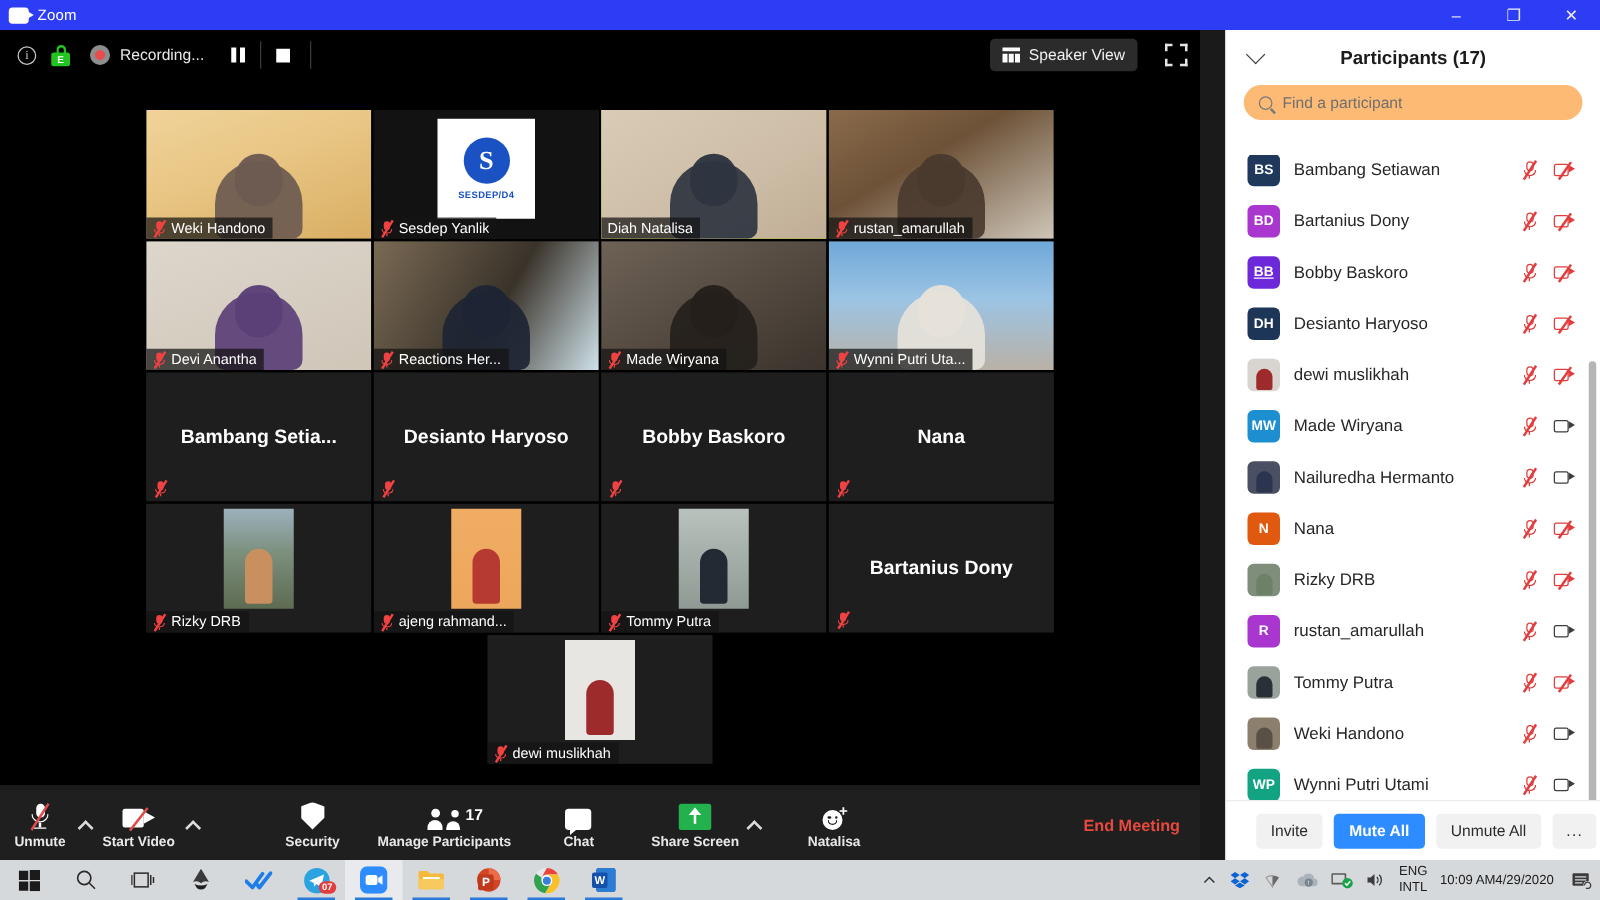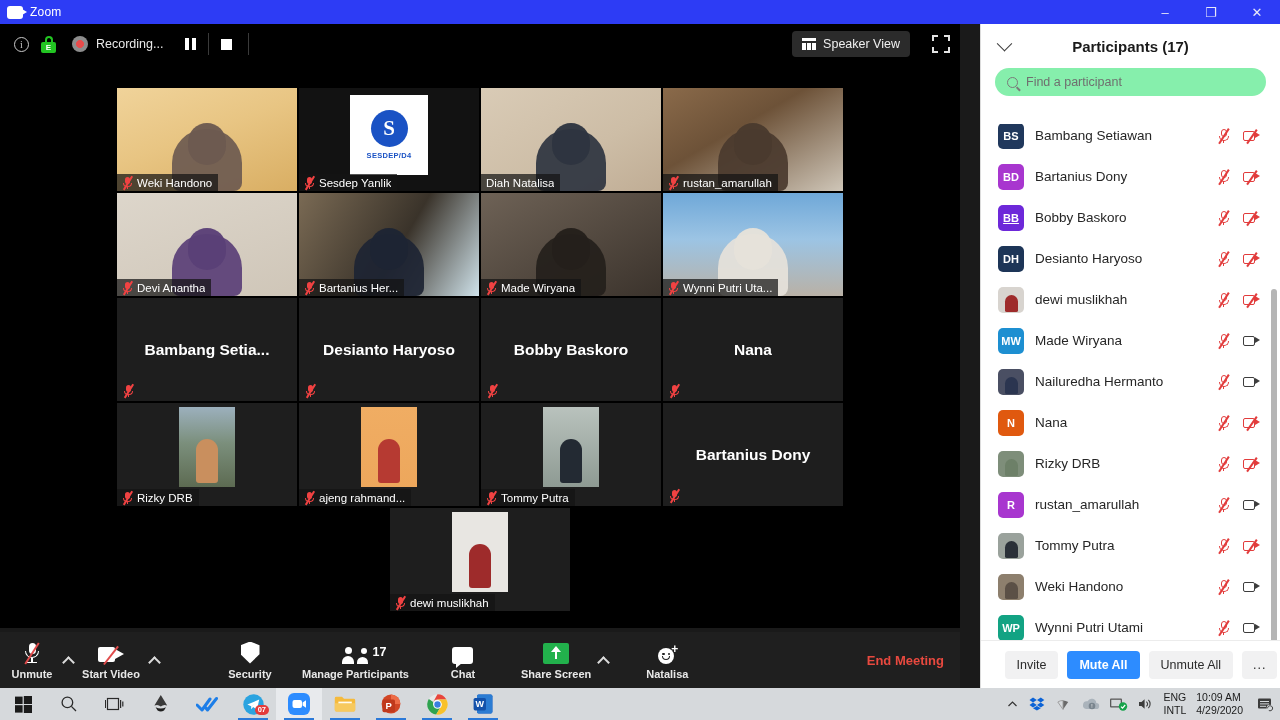--- a/index.html
+++ b/index.html
@@ -150,21 +150,21 @@
     width: 11px; height: 11px; margin-left: 18px;
     border-right: 1.8px solid #3b3b3b; border-bottom: 1.8px solid #3b3b3b;
     transform: rotate(45deg) translate(-2px,-2px);
   }
   #panel-head .ttl {
     position: absolute; left: 0; right: 0; text-align: center;
     font-size: 15px; font-weight: bold; color: #1b1b1b; pointer-events: none;
   }
   #search-wrap { padding: 0 14px; }
   #search-box {
-    height: 28px; background: #86efac; border-radius: 14px;
+    height: 28px; background: #fdba74; border-radius: 14px;
     display: flex; align-items: center; padding: 0 12px; gap: 8px;
   }
   .srch-ico {
     width: 11px; height: 11px; border: 1.5px solid #7a7a7a; border-radius: 50%;
     position: relative; flex: 0 0 auto;
   }
   .srch-ico::after {
     content: ""; position: absolute; right: -4px; bottom: -3px;
     width: 5px; height: 1.5px; background: #7a7a7a; transform: rotate(45deg);
   }
@@ -306,21 +306,21 @@
   }
   .tk { width: 46px; height: 32px; display: flex; align-items: center; justify-content: center; position: relative; cursor: pointer; }
   .tk.active { background: #e8eaed; }
   .tk .under { position: absolute; bottom: 0; left: 8px; right: 8px; height: 2.5px; background: #2b79d8; }
   .tk .badge {
     position: absolute; right: 7px; bottom: 5px; background: #e43b3b; color: #fff;
     font-size: 7.5px; border-radius: 7px; padding: 0 3px; line-height: 10px; font-weight: bold;
   }
   #tray { margin-left: auto; display: flex; align-items: center; height: 32px; padding-right: 6px; gap: 10px; }
   #tray .tz { display: flex; align-items: center; justify-content: center; cursor: pointer; }
-  #clock { display: flex; flex-direction: column; align-items: flex-start; font-size: 10.5px; color: #1b1b1b; line-height: 13px; cursor: pointer; }
+  #clock { display: flex; flex-direction: row; align-items: flex-start; font-size: 10.5px; color: #1b1b1b; line-height: 13px; cursor: pointer; }
   #lang { display: flex; flex-direction: column; align-items: flex-start; font-size: 10.5px; color: #1b1b1b; line-height: 13px; cursor: pointer; }
 </style>
 </head>
 <body>
 
 <div id="app">
 
   <div id="titlebar">
     <div class="tb-icon"></div>
     <div class="tb-title">Zoom</div>
@@ -442,21 +442,21 @@
           <div class="bg" style="background: linear-gradient(120deg, rgb(122, 106, 84) 0%, rgb(58, 51, 42) 55%, rgb(207, 226, 234) 100%);"></div>
           <div style="position: absolute; left: 50%; bottom: 0px; transform: translateX(-50%); width: 70px; height: 62px; background: rgb(29, 36, 51); border-radius: 34px 34px 8px 8px; opacity: 0.92;"></div>
           <div style="position: absolute; left: 50%; bottom: 26px; transform: translateX(-50%); width: 38px; height: 42px; background: rgb(29, 36, 51); border-radius: 19px; opacity: 0.96;"></div>
           <div class="namebar">
             <span class="micoff">
               <span class="cap"></span>
               <span class="arc"></span>
               <span class="stem"></span>
               <span class="slash"></span>
             </span>
-            <span class="nm">Bartanius Her...</span>
+            <span class="nm">Reactions Her...</span>
           </div>
         </div>
         <div class="tile">
           <div class="bg" style="background: linear-gradient(150deg, rgb(110, 98, 86) 0%, rgb(59, 51, 44) 100%);"></div>
           <div style="position: absolute; left: 50%; bottom: 0px; transform: translateX(-50%); width: 70px; height: 62px; background: rgb(36, 31, 27); border-radius: 34px 34px 8px 8px; opacity: 0.92;"></div>
           <div style="position: absolute; left: 50%; bottom: 26px; transform: translateX(-50%); width: 38px; height: 42px; background: rgb(36, 31, 27); border-radius: 19px; opacity: 0.96;"></div>
           <div class="namebar">
             <span class="micoff">
               <span class="cap"></span>
               <span class="arc"></span>

